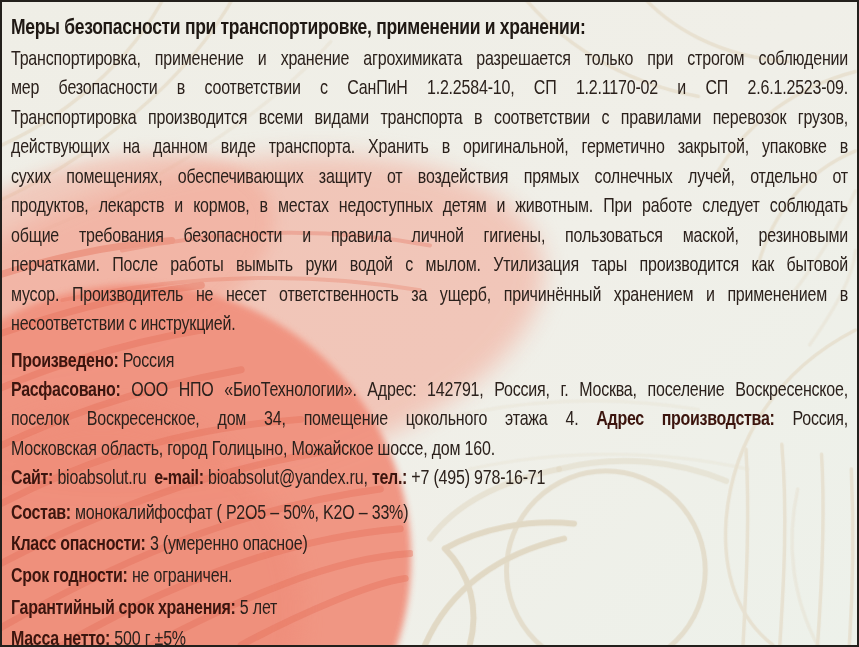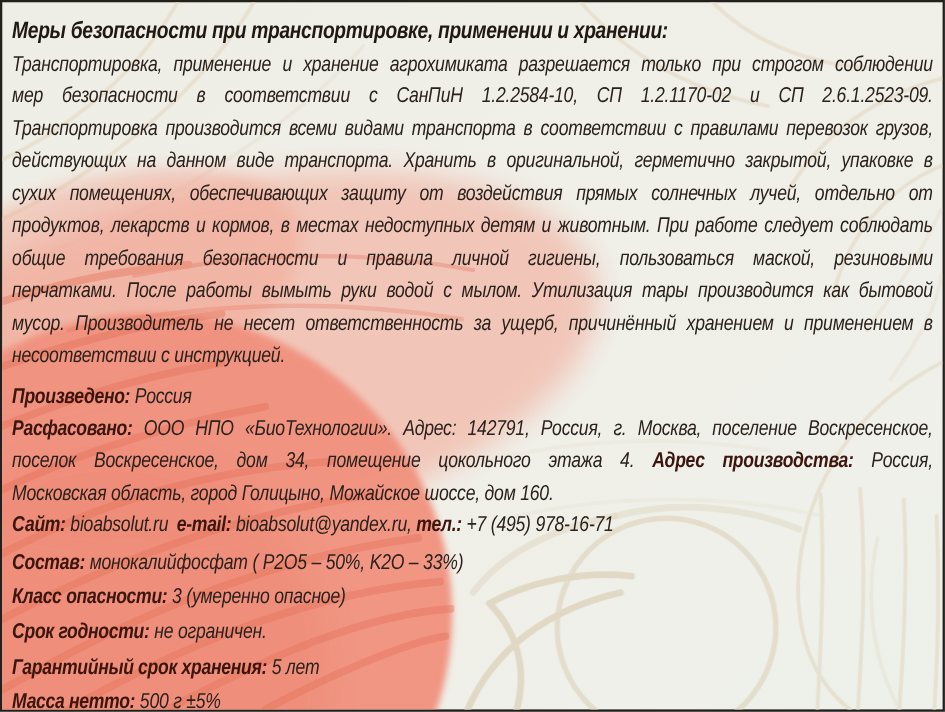--- a/index.html
+++ b/index.html
@@ -2,21 +2,20 @@
 <html lang="ru"><head>
 <meta charset="utf-8">
 <style>
   html,body { margin:0; padding:0; background:#888; }
   .stage {
     position:relative; width:859px; height:647px; overflow:hidden;
     box-sizing:border-box;
     border:2px solid #23201c;
     background:linear-gradient(135deg,#efeee6 0%,#f0efe8 55%,#edf1ea 100%);
     font-family:"Liberation Sans", sans-serif;
-    font-style:italic;
   }
   .bg-art { position:absolute; inset:0; width:100%; height:100%; }
   .text-col { position:absolute; left:9px; right:9px; top:9px; }
   .line {
     position:relative;
     font-size:16px; line-height:29.45px; letter-spacing:-0.2px;
     color:#2b211c; white-space:normal;
     transform:scaleY(1.22); transform-origin:0 0;
   }
   .line.title { font-size:17.5px; line-height:26px; margin-bottom:4px; font-weight:700; color:#1f1813; letter-spacing:-0.1px; }

